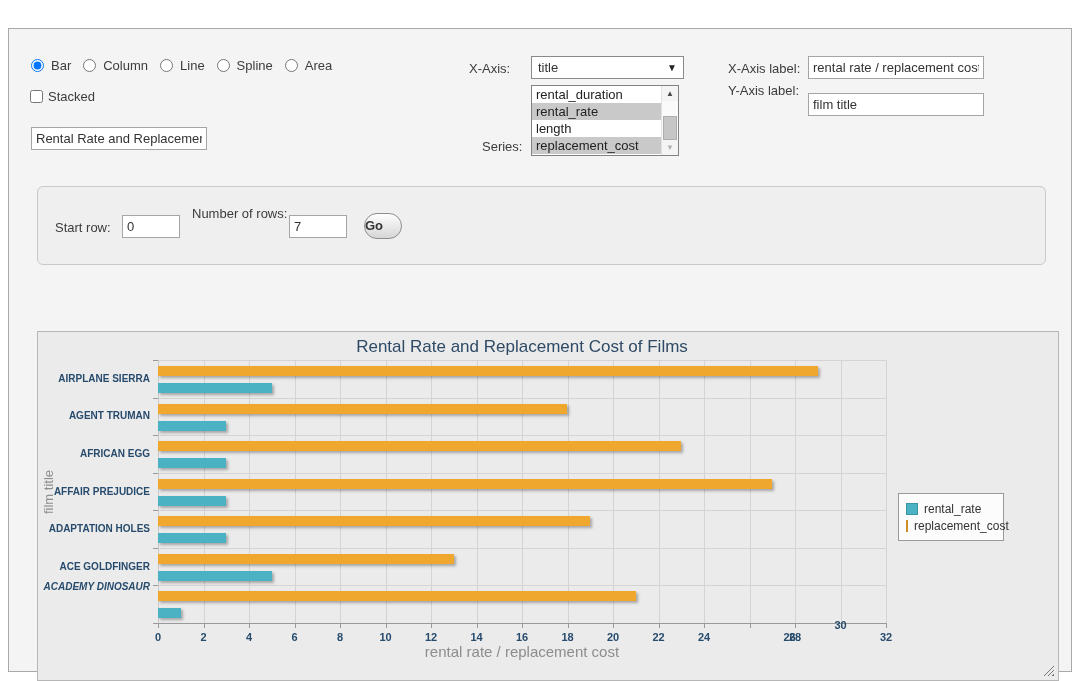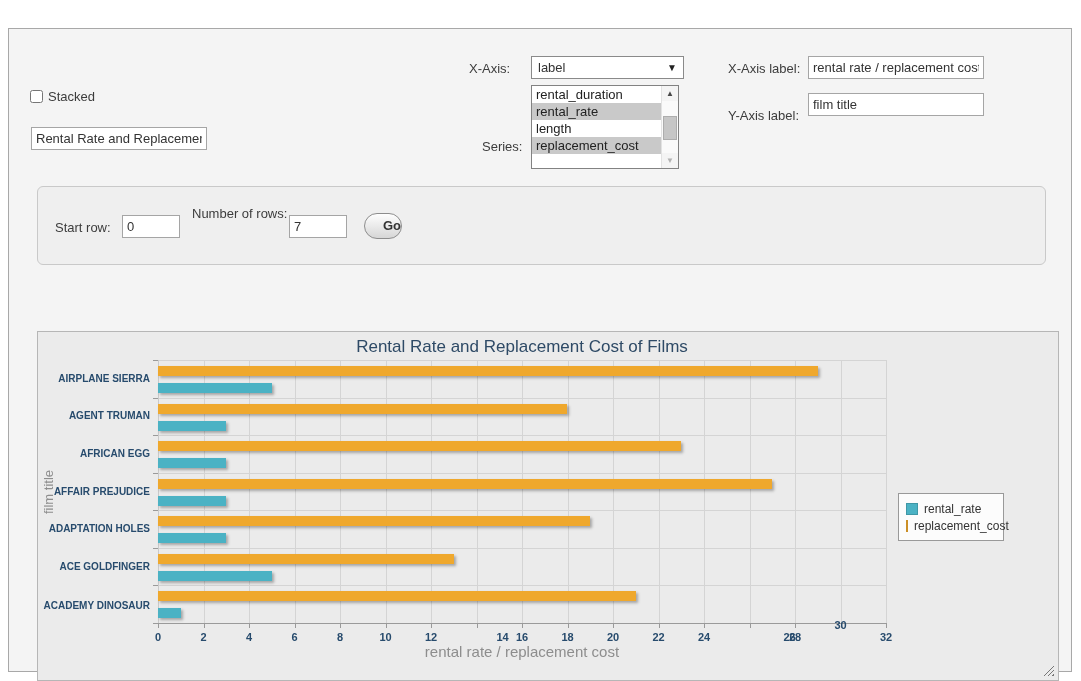--- a/index.html
+++ b/index.html
@@ -28,42 +28,42 @@
   input[type=text] { border:1px solid #a5a5a5; background:#fff; font-family:"Liberation Sans",sans-serif;
                      font-size:13px; color:#333; padding:2px 4px; }
 
   .title-input { position:absolute; left:30px; top:126px; width:176px; height:23px; }
 
   .fake-select { position:absolute; left:530px; top:55px; width:153px; height:23px; background:#fff;
                  border:1px solid #8a8a8a; font-size:13px; color:#333; display:flex;
                  align-items:center; padding:0 6px; }
   .fake-select .arrow { margin-left:auto; font-size:10px; color:#222; }
 
-  .listbox { position:absolute; left:530px; top:84px; width:148px; height:84px; background:#fff;
+  .listbox { position:absolute; left:530px; top:84px; width:148px; height:71px; background:#fff;
              border:1px solid #828282; overflow:hidden; display:flex; }
   .opts { flex:1 1 auto; }
   .opt { height:17px; line-height:17px; font-size:13px; color:#222; padding:0 4px;
          white-space:nowrap; overflow:hidden; }
   .opt.sel { background:#c9c9c9; }
   .sb { width:17px; background:#fafafa; border-left:1px solid #e2e2e2; position:relative; }
   .sb .btn { position:absolute; left:0; width:16px; height:15px; background:#f4f4f4;
              text-align:center; font-size:8px; line-height:15px; }
   .sb .up { top:0; color:#474747; }
   .sb .down { bottom:0; color:#b2b2b2; }
   .sb .thumb { position:absolute; left:1px; top:30px; width:14px; height:24px; background:#c6c6c6;
                border:1px solid #adadad; }
 
   .axis-input { position:absolute; width:176px; height:23px; }
 
   .rows-panel { position:absolute; left:36px; top:185px; width:1009px; height:79px;
                 background:#efefef; border:1px solid #c9c9c9; border-radius:6px; }
 
   .go-btn { position:absolute; left:362px; top:211px; width:38px; height:26px; border-radius:13px;
             border:1px solid #8d8d8d; background:linear-gradient(#fefefe,#d6d6d6);
-            font-size:13px; font-weight:600; color:#333; text-align:right; line-height:24px;
+            font-size:13px; font-weight:600; color:#333; text-align:left; line-height:24px;
             cursor:pointer; }
 
   .chart-panel { position:absolute; left:28px; top:302px; width:1022px; height:350px;
                  background:#ebebeb; border:1px solid #b6b6b6; }
   .chart-title { position:absolute; left:120px; top:5px; width:728px; text-align:center;
                  font-size:17px; color:#2e4a66; }
   .gridV { position:absolute; width:1px; background:#d4d4d4; }
   .gridH { position:absolute; height:1px; background:#d4d4d4; }
   .axisX { position:absolute; height:1px; background:#9a9a9a; }
   .axisY { position:absolute; width:1px; background:#c9c9c9; }
@@ -85,31 +85,43 @@
   .resize-grip { position:absolute; right:4px; bottom:4px; width:11px; height:11px;
                  background:repeating-linear-gradient(135deg, transparent 0 2px, #777 2px 3px);
                  clip-path:polygon(100% 0, 100% 100%, 0 100%); cursor:nwse-resize; }
 </style>
 </head>
 <body>
 
 <div class="page">
   <div class="container">
 
+    <div class="radio-row" style="left:22px; top:29px;" id="chart-type-radios">
+        <input type="radio" name="ctype" checked="" style="">
+        <label>Bar</label>
+        <input type="radio" name="ctype" style="">
+        <label>Column</label>
+        <input type="radio" name="ctype" style="">
+        <label>Line</label>
+        <input type="radio" name="ctype" style="">
+        <label>Spline</label>
+        <input type="radio" name="ctype" style="">
+        <label>Area</label>
+      </div>
 
     <div class="check-row" style="left:21px; top:60px;">
       <input type="checkbox" id="stacked-cb" style="">
       <span>Stacked</span>
     </div>
 
     <input type="text" class="title-input" style="left: 22px; top: 98px;" value="Rental Rate and Replacement Cost of Films">
 
     <span class="lbl" style="left:460px; top:32px;">X-Axis:</span>
     <div class="fake-select" style="left:522px; top:27px;">
-      <span>label</span>
+      <span>title</span>
       <span class="arrow">▼</span>
     </div>
 
     <span class="lbl" style="left:473px; top:110px;">Series:</span>
     <div class="listbox" style="left:522px; top:56px;">
       <div class="opts" id="series-options">
           <div class="opt">rental_duration</div>
           <div class="opt sel">rental_rate</div>
           <div class="opt">length</div>
           <div class="opt sel">replacement_cost</div>
@@ -117,21 +129,21 @@
       <div class="sb">
         <div class="btn up">▲</div>
         <div class="thumb"></div>
         <div class="btn down">▼</div>
       </div>
     </div>
 
     <span class="lbl" style="left:719px; top:32px;">X-Axis label:</span>
     <input type="text" class="axis-input" style="left: 799px; top: 27px;" value="rental rate / replacement cost">
 
-    <span class="lbl" style="left:719px; top:79px;">Y-Axis label:</span>
+    <span class="lbl" style="left:719px; top:54px;">Y-Axis label:</span>
     <input type="text" class="axis-input" style="left: 799px; top: 64px;" value="film title">
 
     <div class="rows-panel" style="left:28px; top:157px;">
       <span class="lbl" style="left:17px; top:33px;">Start row:</span>
       <input type="text" style="position: absolute; left: 84px; top: 28px; width: 58px; height: 23px;" value="0">
       <span class="lbl" style="left:154px; top:19px;">Number of rows:</span>
       <input type="text" style="position: absolute; left: 251px; top: 28px; width: 58px; height: 23px;" value="7">
       <button class="go-btn" style="left:326px; top:26px;">Go</button>
     </div>
 
@@ -185,21 +197,21 @@
         <div class="ticklbl" style="left: 211px; top: 299px;">4</div>
         <div class="tick" style="left: 256.5px; top: 291px; width: 1px; height: 5px;"></div>
         <div class="ticklbl" style="left: 256.5px; top: 299px;">6</div>
         <div class="tick" style="left: 302px; top: 291px; width: 1px; height: 5px;"></div>
         <div class="ticklbl" style="left: 302px; top: 299px;">8</div>
         <div class="tick" style="left: 347.5px; top: 291px; width: 1px; height: 5px;"></div>
         <div class="ticklbl" style="left: 347.5px; top: 299px;">10</div>
         <div class="tick" style="left: 393px; top: 291px; width: 1px; height: 5px;"></div>
         <div class="ticklbl" style="left: 393px; top: 299px;">12</div>
         <div class="tick" style="left: 438.5px; top: 291px; width: 1px; height: 5px;"></div>
-        <div class="ticklbl" style="left: 438.5px; top: 299px; margin-left: 26px;">14</div>
+        <div class="ticklbl" style="left: 438.5px; top: 299px;">14</div>
         <div class="tick" style="left: 484px; top: 291px; width: 1px; height: 5px;"></div>
         <div class="ticklbl" style="left: 484px; top: 299px;">16</div>
         <div class="tick" style="left: 529.5px; top: 291px; width: 1px; height: 5px;"></div>
         <div class="ticklbl" style="left: 529.5px; top: 299px;">18</div>
         <div class="tick" style="left: 575px; top: 291px; width: 1px; height: 5px;"></div>
         <div class="ticklbl" style="left: 575px; top: 299px;">20</div>
         <div class="tick" style="left: 620.5px; top: 291px; width: 1px; height: 5px;"></div>
         <div class="ticklbl" style="left: 620.5px; top: 299px;">22</div>
         <div class="tick" style="left: 666px; top: 291px; width: 1px; height: 5px;"></div>
         <div class="ticklbl" style="left: 666px; top: 299px;">24</div>
@@ -232,17 +244,17 @@
         <div class="bar" style="left: 120px; top: 163.714px; width: 68.0225px; background: rgb(75, 178, 196);"></div>
         <div class="catlbl" style="left: 0px; top: 153.5px; width: 112px;">AFFAIR PREJUDICE</div>
         <div class="bar" style="left: 120px; top: 184.286px; width: 432.022px; background: rgb(239, 168, 45);"></div>
         <div class="bar" style="left: 120px; top: 201.286px; width: 68.0225px; background: rgb(75, 178, 196);"></div>
         <div class="catlbl" style="left: 0px; top: 191.071px; width: 112px;">ADAPTATION HOLES</div>
         <div class="bar" style="left: 120px; top: 221.857px; width: 295.522px; background: rgb(239, 168, 45);"></div>
         <div class="bar" style="left: 120px; top: 238.857px; width: 113.522px; background: rgb(75, 178, 196);"></div>
         <div class="catlbl" style="left: 0px; top: 228.643px; width: 112px;">ACE GOLDFINGER</div>
         <div class="bar" style="left: 120px; top: 259.429px; width: 477.522px; background: rgb(239, 168, 45);"></div>
         <div class="bar" style="left: 120px; top: 276.429px; width: 22.5225px; background: rgb(75, 178, 196);"></div>
-        <div class="catlbl" style="left: 0px; top: 268px; width: 112px;">ACADEMY DINOSAUR</div>
+        <div class="catlbl" style="left: 0px; top: 249px; width: 112px; font-style: italic;">ACADEMY DINOSAUR</div>
       </div>
 
   </div>
 </div>
 
 </body></html>

